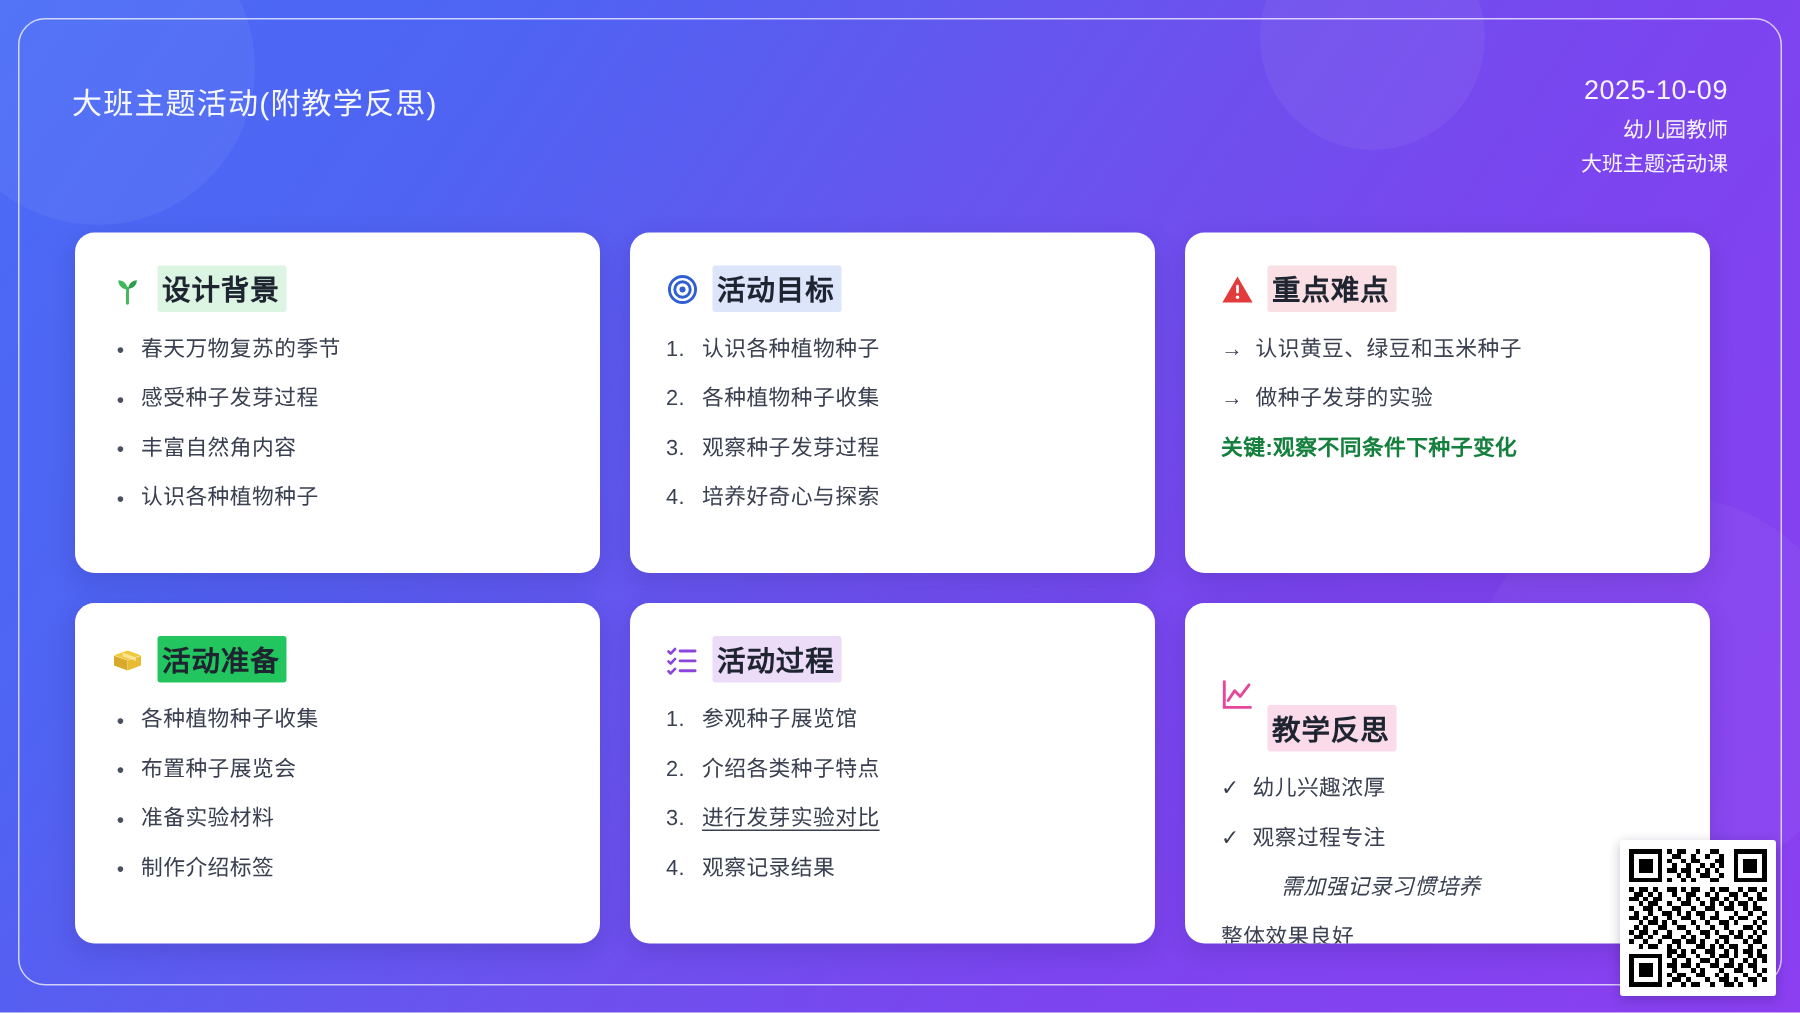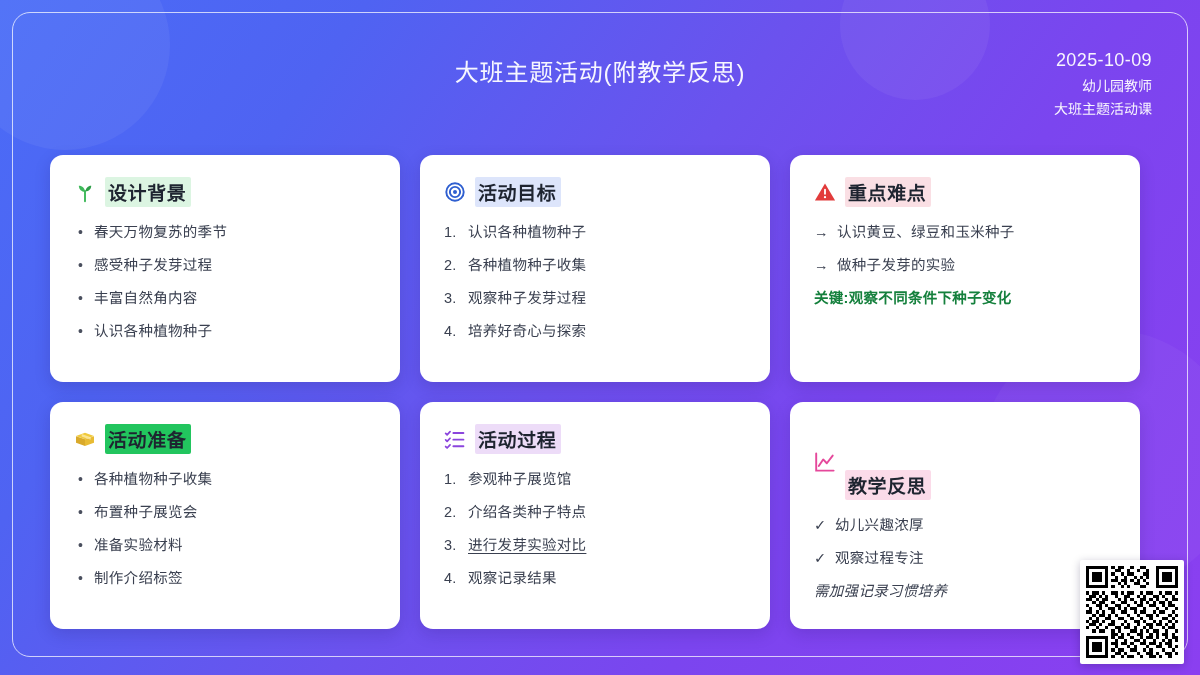--- a/index.html
+++ b/index.html
@@ -26,23 +26,22 @@
 
   .page { position:absolute; inset:0; }
 
   
   .header { position:absolute; left:48px; top:44px; right:48px; height:92px; }
   .header h1 {
     font-size:29px; font-weight:700; color:#ffffff; letter-spacing:1px;
     line-height:1.15; text-shadow:0 1px 2px rgba(0,0,0,0.08);
   }
   .header h2 {
-    margin-top:9px; font-size:24px; font-weight:400; color:rgba(255,255,255,0.95);
+    margin-top:9px; font-size:20px; font-weight:400; color:rgba(255,255,255,0.95);
     letter-spacing:0.8px;
-    text-align:center;
   }
   .meta {
     position:absolute; right:0; top:2px; text-align:right;
     color:rgba(255,255,255,0.94); line-height:1.62;
   }
   .meta .m1 { font-size:18px; letter-spacing:0.4px; }
   .meta .m2 { font-size:14px; }
   .meta .m3 { font-size:14px; }
 
   
@@ -83,21 +82,21 @@
     margin-bottom:12px; display:flex; align-items:flex-start; gap:7px;
     letter-spacing:0.3px;
   }
   .mk { flex:0 0 auto; color:#3a4050; }
   .mk.dot { font-size:14px; line-height:1.45; width:13px; text-align:center; color:#4a4f5e; }
   .mk.num { width:17px; color:#3a4050; }
   .mk.arr { width:16px; }
   .mk.chk { width:14px; }
   .txt { flex:1 1 auto; }
   li.u .txt { text-decoration:underline; text-underline-offset:3px; }
-  li.i .txt { font-style:italic; }
+  li.i .txt { font-style:italic;margin-left:40px; }
   li.key { color:#15803d; font-weight:700; }
   li.plain { padding-left:0; }
 
   
   .qr-card {
     position:absolute; left:1080px; top:560px;
     width:104px; height:104px; background:#ffffff;
     padding:6px; border-radius:2px;
     box-shadow:0 2px 8px rgba(20,10,60,0.25);
   }
@@ -275,20 +274,23 @@
           <li>
             <span class="mk chk">✓</span>
             <span class="txt">幼儿兴趣浓厚</span>
           </li>
           <li>
             <span class="mk chk">✓</span>
             <span class="txt">观察过程专注</span>
           </li>
           <li class="i plain">
             <span class="txt">需加强记录习惯培养</span>
+          </li>
+          <li class="plain">
+            <span class="txt">整体效果良好</span>
           </li>
         </ul>
       </div>
     </div>
 
   <div class="qr-card">
     <svg class="qr" viewBox="0 0 29 29" shape-rendering="crispEdges">
       <rect width="29" height="29" fill="#ffffff"></rect>
       <g fill="#000000">
         <rect x="0" y="0" width="7" height="1"></rect>

